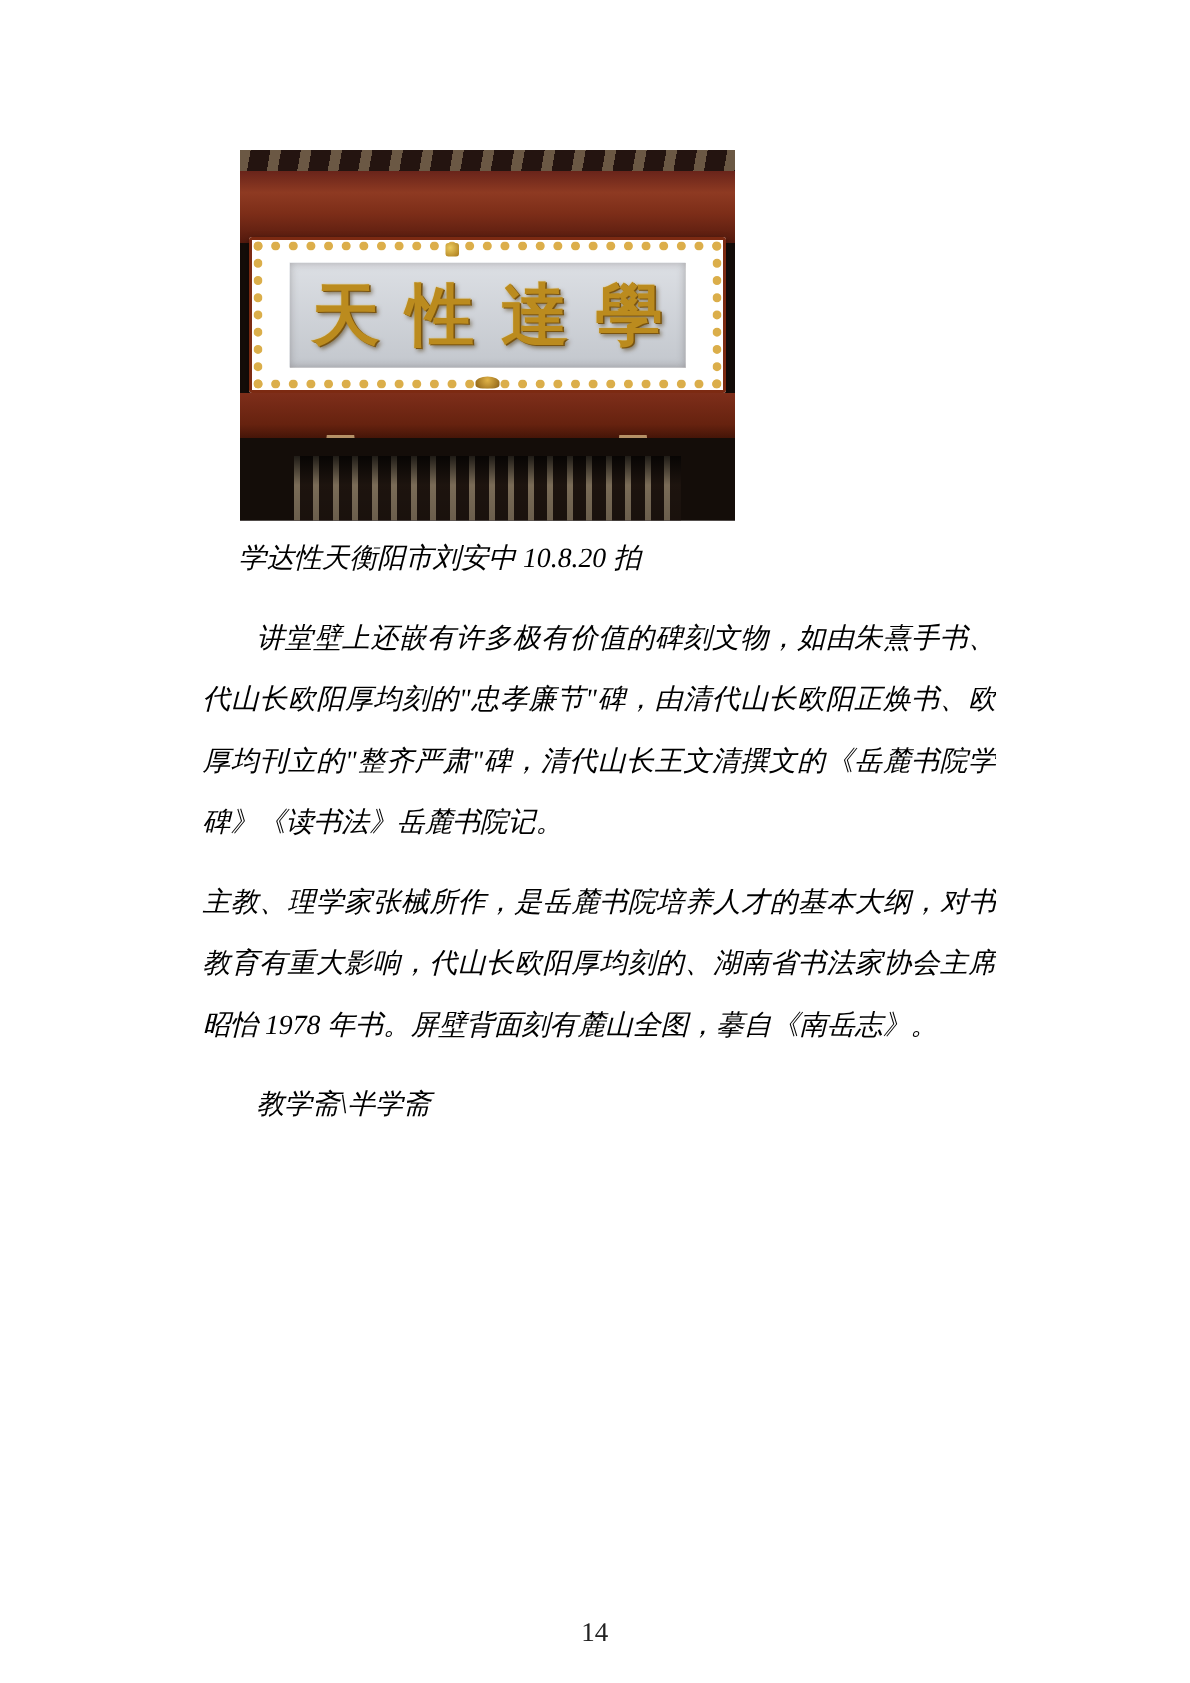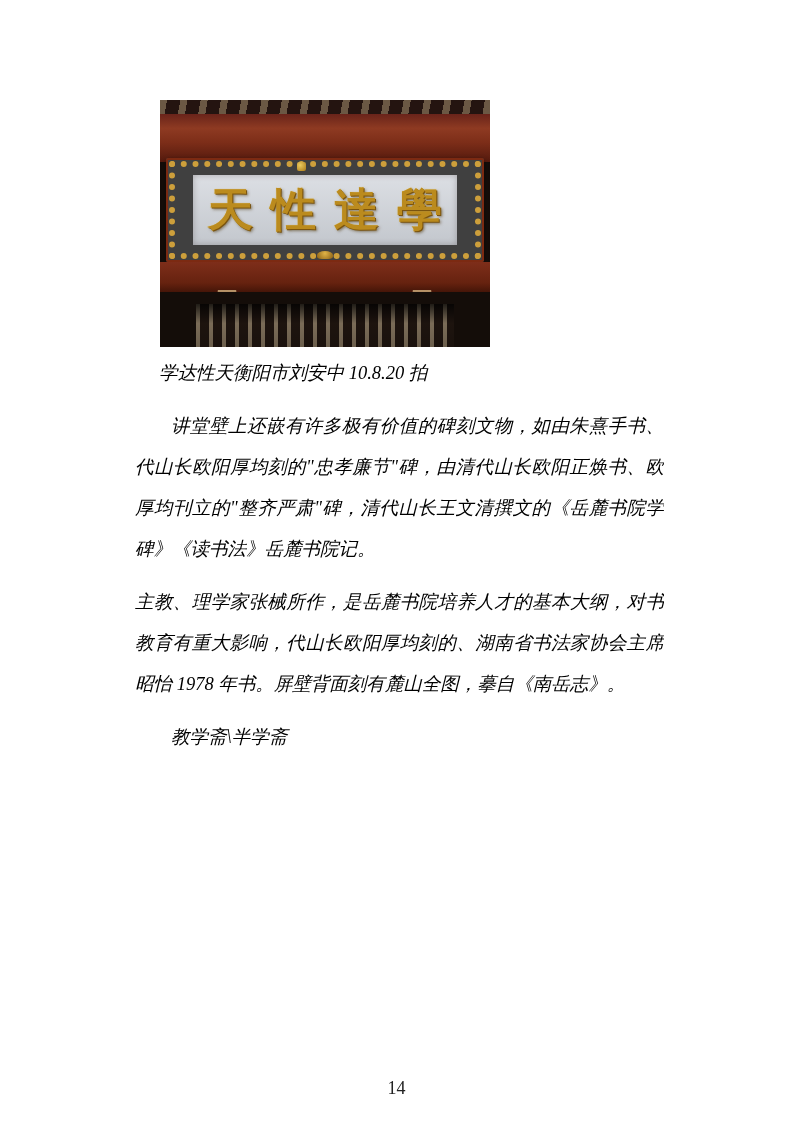--- a/index.html
+++ b/index.html
@@ -19,21 +19,21 @@
   .ph-top {
     position:absolute; top:0; left:0; right:0; height:16px;
     background: repeating-linear-gradient(100deg, #6b5844 0 7px, #241410 7px 20px);
   }
   .ph-beam {
     position:absolute; top:14px; left:0; right:0; height:48px;
     background: linear-gradient(180deg, #69241a 0%, #8e3a22 30%, #7c2d18 60%, #541a0e 100%);
   }
   .plaque {
     position:absolute; top:58px; left:6px; right:6px; height:104px;
-    background:#404040; border-radius:2px;
+    background:#ffffff; border-radius:2px;
     box-shadow: inset 0 0 0 2px #7c2a12, 0 2px 5px rgba(0,0,0,.55);
   }
   .plaque-trim {
     position:absolute; inset:3px; border:6px dotted #d9a83b;
     border-radius:3px; opacity:.92;
   }
   .plaque-panel {
     position:absolute; left:27px; right:27px; top:17px; bottom:17px;
     background: linear-gradient(180deg, #dcdfe4 0%, #c3c7cd 100%);
     box-shadow: inset 0 0 6px rgba(70,60,60,.35);

